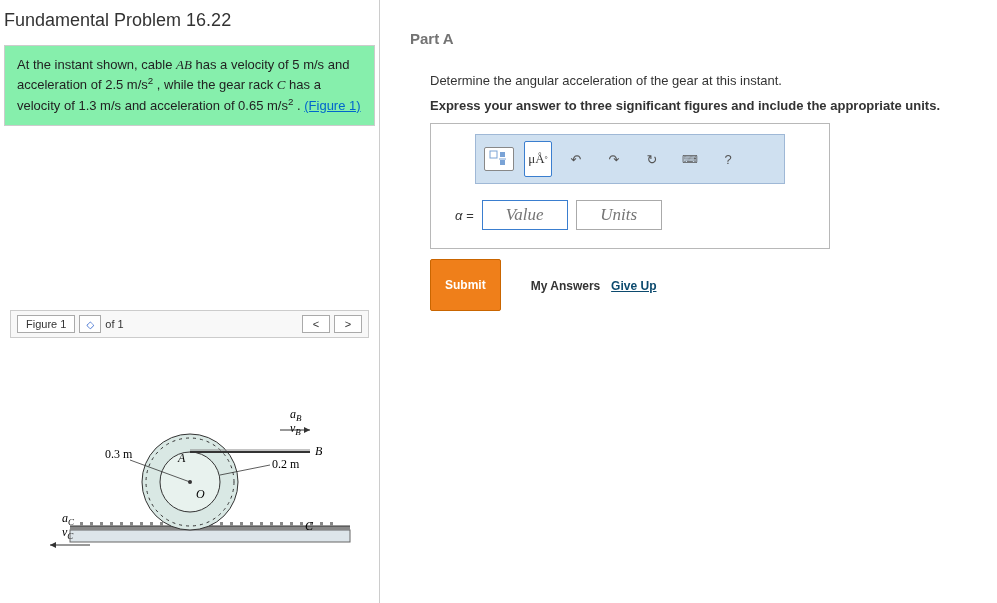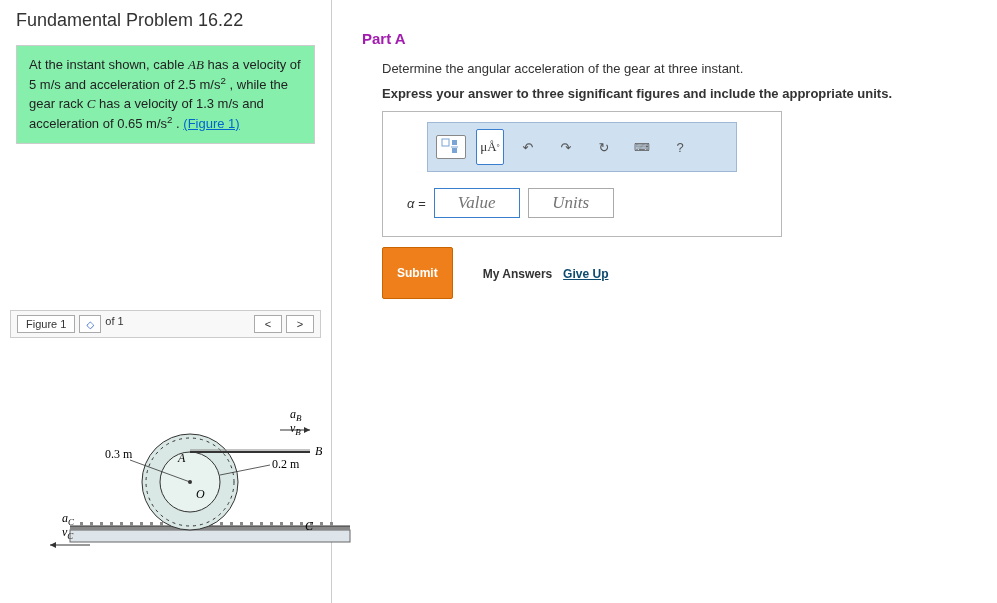--- a/index.html
+++ b/index.html
@@ -1,30 +1,30 @@
 <!DOCTYPE html>
 <html><head>
 <meta charset="utf-8">
 <style>
   * { box-sizing: border-box; margin: 0; padding: 0; }
   body { font-family: Arial, Helvetica, sans-serif; font-size: 13px; color: #333; background: #fff; }
   .page { display: flex; width: 997px; height: 603px; }
-  .left-panel { width: 332px; border-right: 1px solid #ccc; padding: 8px 16px; position: relative; }
+  .left-panel { width: 380px; border-right: 1px solid #ccc; padding: 8px 4px; position: relative; }
   .right-panel { flex: 1; padding: 30px 20px 20px 30px; }
   .prob-title { font-size: 18px; font-weight: normal; color: #333; margin-bottom: 12px; padding: 2px 0; }
   .prob-box { border: 1px solid #ccc; background: #86efac; padding: 10px 12px; font-size: 13px; line-height: 1.4; color: #222; }
   .prob-box .link { color: #0066cc; text-decoration: underline; cursor: pointer; }
   .italic { font-style: italic; font-family: 'Times New Roman', serif; }
-  .figure-bar { position: absolute; top: 310px; left: 10px; right: 10px; display:flex; gap:4px; border:1px solid #ccc; background:#f8f8f8; padding:4px 6px; }
+  .figure-bar { position: absolute; top: 310px; left: 10px; right: 10px; display:flex; align-items:center; gap:4px; border:1px solid #ccc; background:#f8f8f8; padding:4px 6px; }
   .fig-tab { border:1px solid #aaa; background:#fff; padding:2px 8px; font-size:11px; }
   .fig-sel { border:1px solid #aaa; background:#fff; width:22px; height:18px; display:flex; align-items:center; justify-content:center; font-size:10px; color:#3366cc; }
   .fig-of { font-size:11px; margin-right:auto; }
   .nav-btn { border:1px solid #aaa; background:#fff; width:28px; height:18px; text-align:center; line-height:16px; font-size:11px; cursor:pointer; }
   .figure-img { position:absolute; top:350px; left:10px; right:10px; height:240px; }
-  .part-title { font-size:15px; font-weight:bold; color:#a21caf; margin-bottom:14px; }
+  .part-title { font-size:15px; font-weight:bold; color:#737373; margin-bottom:26px; }
   .part-body { padding-left:20px; }
   .instr { font-size:13px; color:#333; margin-bottom:10px; }
   .bold { font-weight:bold; }
   .answer-box { border:1px solid #b8b8b8; padding:10px 4px 8px 4px; width:400px; background:#fff; }
   .toolbar { background:#cfe0f0; border:1px solid #9fb8d6; padding:6px 8px; margin:0 auto 12px auto; width:310px; display:flex; align-items:center; gap:10px; }
   .tool { width:28px; height:22px; display:flex; align-items:center; justify-content:center; border-radius:2px; cursor:pointer; font-size:13px; color:#555; }
   .tool-frac { background:#fff; border:1px solid #888; width:30px; height:24px; display:flex; align-items:center; justify-content:center; }
   .tool-frac svg { display:block; }
   .tool-selected { background:#fff; border:1px solid #3a7ecf; color:#333; font-family:'Times New Roman',serif; padding:17px 4px; height:24px; }
   .input-row { display:flex; align-items:center; gap:8px; padding:4px 20px 10px 20px; }
@@ -124,21 +124,21 @@
         <text x="295" y="180" font-size="12" font-style="italic" font-family="Times New Roman">C</text>
         <text x="52" y="172" font-size="12" font-style="italic" font-family="Times New Roman">a<tspan font-size="9" dy="3">C</tspan></text>
         <text x="52" y="186" font-size="12" font-style="italic" font-family="Times New Roman">v<tspan font-size="9" dy="3">C</tspan></text>
       </svg>
     </div>
   </div>
 
   <div class="right-panel">
     <div class="part-title">Part A</div>
     <div class="part-body">
-      <div class="instr">Determine the angular acceleration of the gear at three instant.</div>
+      <div class="instr">Determine the angular acceleration of the gear at this instant.</div>
       <div class="instr bold">Express your answer to three significant figures and include the appropriate units.</div>
 
       <div class="answer-box">
         <div class="toolbar">
           <div class="tool tool-frac">
             <svg width="22" height="18">
                 <rect x="2" y="1" width="7" height="7" fill="none" stroke="#7aa3d6"></rect>
                 <rect x="12" y="2" width="5" height="5" fill="#7aa3d6"></rect>
                 <rect x="12" y="10" width="5" height="5" fill="#7aa3d6"></rect>
                 <line x1="11" y1="9" x2="18" y2="9" stroke="#7aa3d6"></line>

